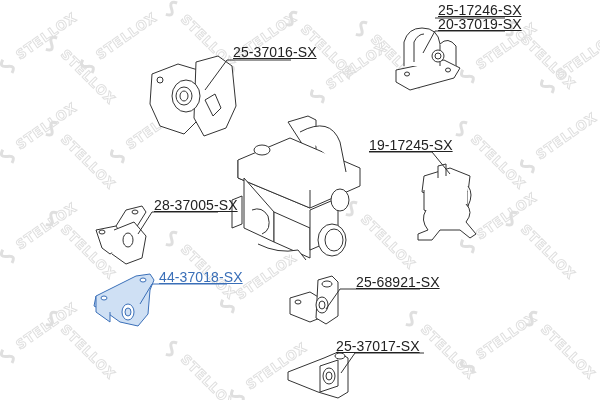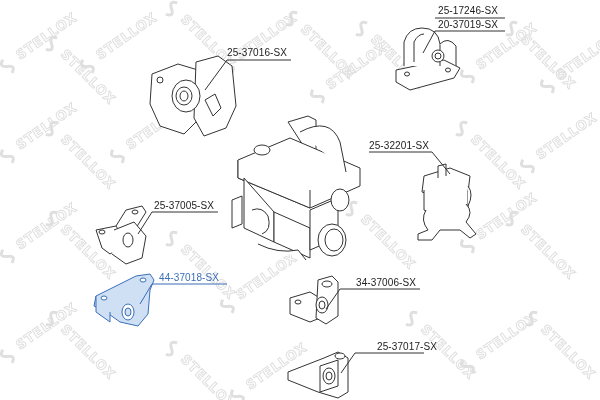--- a/index.html
+++ b/index.html
@@ -1,21 +1,21 @@
 <!DOCTYPE html>
 <html><head>
 <meta charset="utf-8">
 <style>
   html, body { margin: 0; padding: 0; background: #ffffff; }
   body { width: 600px; height: 400px; overflow: hidden; position: relative; font-family: "Liberation Sans", sans-serif; }
   #stage { position: absolute; left: 0; top: 0; width: 600px; height: 400px; }
   .watermark-layer { position: absolute; inset: 0; pointer-events: none; }
   .label {
-    position: absolute; font-family: "Liberation Sans", sans-serif; font-size: 10px;
-    color: #222222; line-height: 13px; white-space: nowrap; letter-spacing: 0.1px;
+    position: absolute; font-family: "Liberation Sans", sans-serif; font-size: 14px;
+    color: #222222; line-height: 13px; white-space: nowrap; letter-spacing: 0.1px; text-decoration: underline;
   }
   .label.highlight { color: #3a6fb8; }
   .part { position: absolute; }
 </style>
 </head>
 <body>
 
 <div id="stage">
 
   <svg class="watermark-layer" width="600" height="400" viewBox="0 0 600 400">
@@ -148,22 +148,22 @@
       <path d="M96,296 l40,-20 l14,-2 l4,6 l-4,10 l-2,24 l-10,12 l-18,-4 l-14,-10 l-12,-6 z"></path>
       <path d="M96,296 l0,16 l14,10 l0,-10"></path>
       <ellipse cx="104" cy="298" rx="3" ry="2" fill="#ffffff"></ellipse>
       <ellipse cx="143" cy="280" rx="3" ry="2" fill="#ffffff"></ellipse>
       <ellipse cx="128" cy="312" rx="6" ry="8" fill="#ffffff"></ellipse>
       <ellipse cx="128" cy="312" rx="3" ry="4"></ellipse>
       <path d="M152,284 l75,0 M152,284 l-12,20" fill="none"></path>
     </g>
   </svg>
 
-  <div class="label" style="left:227px;top:46px">25-37016-SX</div>
+  <div class="label" style="left:233px;top:46px">25-37016-SX</div>
   <div class="label" style="left:438px;top:4px">25-17246-SX</div>
   <div class="label" style="left:438px;top:18px">20-37019-SX</div>
-  <div class="label" style="left:369px;top:139px">25-32201-SX</div>
-  <div class="label" style="left:154px;top:199px">25-37005-SX</div>
+  <div class="label" style="left:369px;top:139px">19-17245-SX</div>
+  <div class="label" style="left:154px;top:199px">28-37005-SX</div>
   <div class="label highlight" style="left:159px;top:271px">44-37018-SX</div>
-  <div class="label" style="left:356px;top:276px">34-37006-SX</div>
-  <div class="label" style="left:377px;top:340px">25-37017-SX</div>
+  <div class="label" style="left:356px;top:276px">25-68921-SX</div>
+  <div class="label" style="left:336px;top:340px">25-37017-SX</div>
 
 </div>
 
 </body></html>

